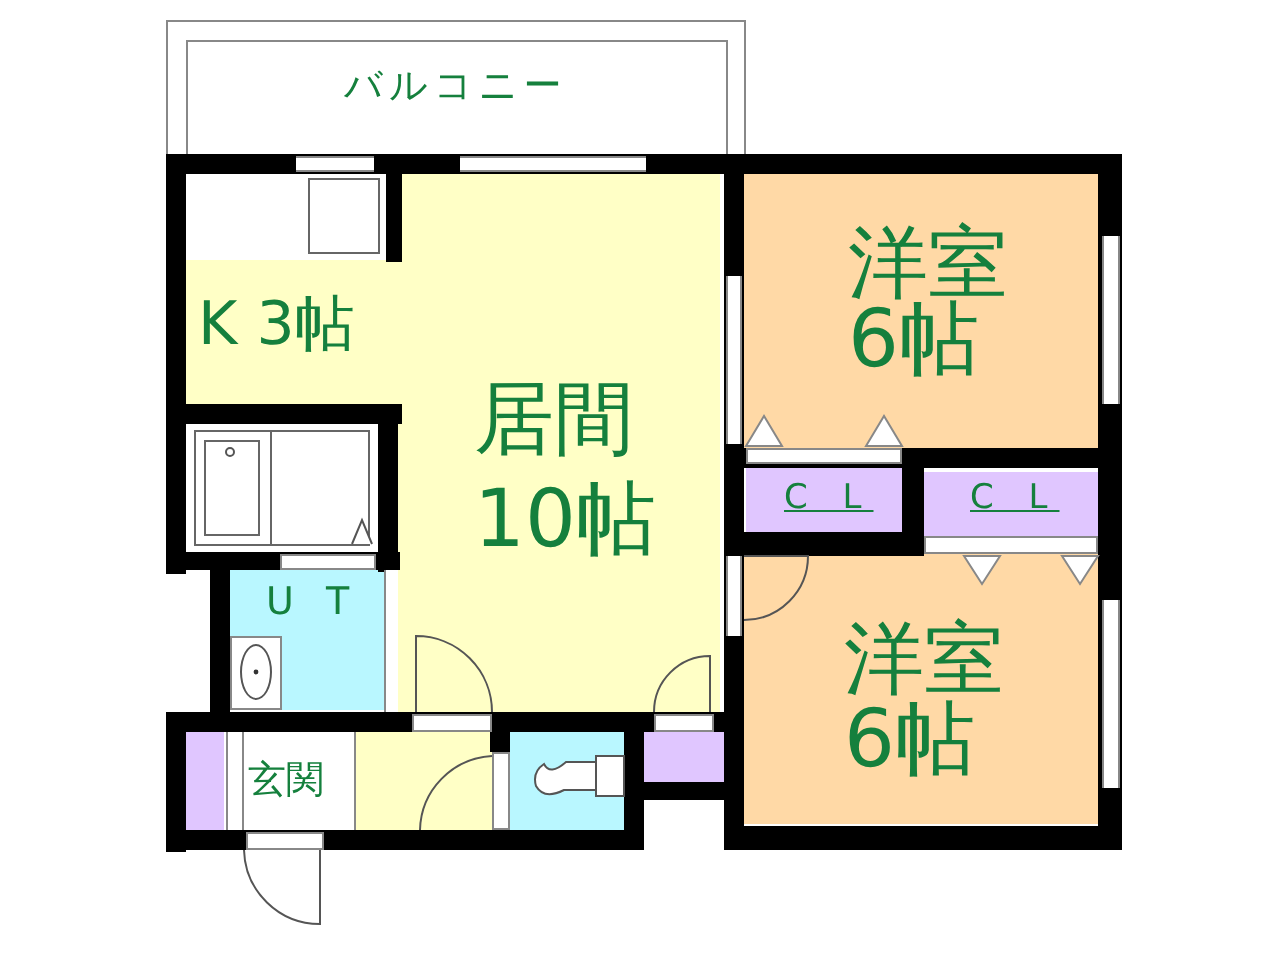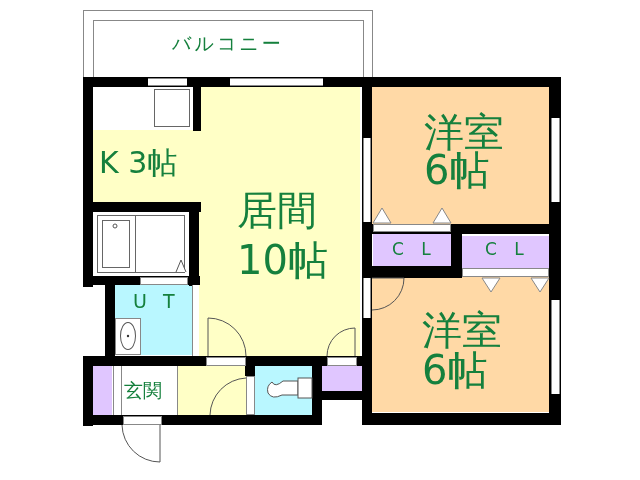--- a/index.html
+++ b/index.html
@@ -1,21 +1,21 @@
 <!DOCTYPE html>
 <html><head>
 <meta charset="utf-8">
 <style>
   html, body { margin:0; padding:0; background:#ffffff; }
   body { width:640px; height:480px; position:relative; overflow:hidden; font-family:"DejaVu Sans", sans-serif; }
   .abs { position:absolute; box-sizing:border-box; }
   .wall { background:#000; }
   .label { color:#15803d; line-height:1; white-space:nowrap; }
   .big { font-size:40px; }
-  .med { font-size:17px; letter-spacing:6px; }
+  .med { font-size:17px; letter-spacing:6px;text-decoration:underline; }
   svg { position:absolute; left:0; top:0; }
 </style>
 </head>
 <body>
 
 <div class="abs" style="left:83px;top:10px;width:290px;height:68px;border:1px solid #888;border-bottom:none;"></div>
 <div class="abs" style="left:93px;top:20px;width:271px;height:58px;border:1px solid #888;border-bottom:none;"></div>
 <div class="abs label" style="left:172px;top:34px;font-size:19px;letter-spacing:3px;">バルコニー</div>
 
 <div class="abs" style="left:93px;top:130px;width:106px;height:72px;background:#ffffc6;"></div>

